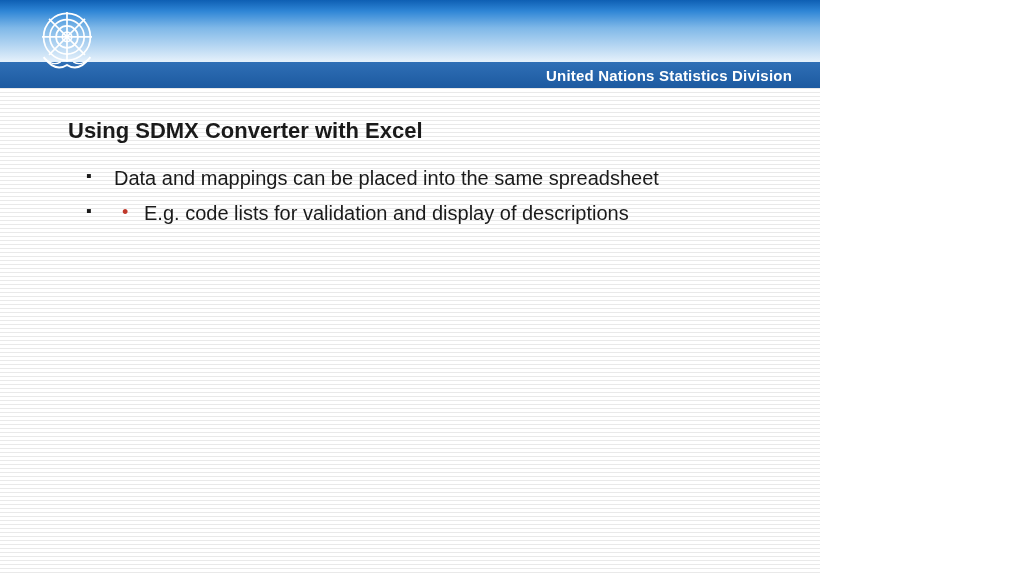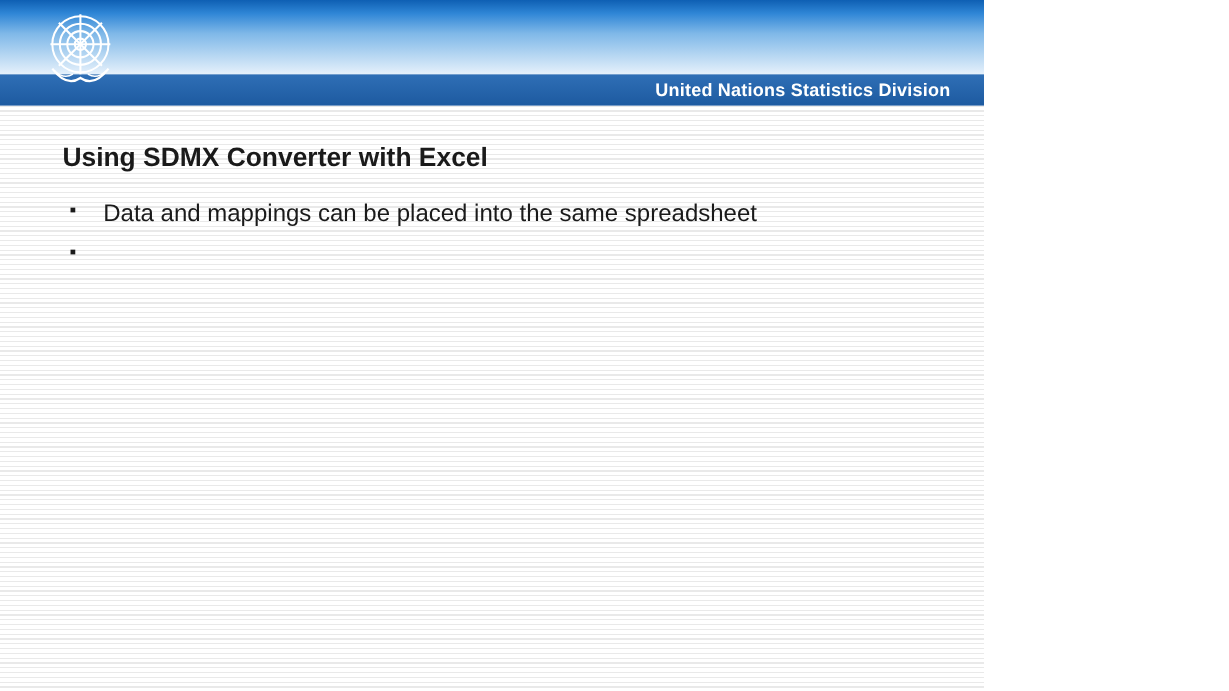--- a/index.html
+++ b/index.html
@@ -76,34 +76,34 @@
     left: 28px;
     top: 4px;
     width: 78px;
     height: 72px;
     z-index: 2;
   }
   .logo svg { display: block; }
 
   .content {
     position: absolute;
-    left: 52px;
+    left: 68px;
     top: 118px;
     right: 40px;
   }
   .title {
     font-size: 22px;
     font-weight: bold;
     color: #1a1a1a;
     margin-bottom: 20px;
     font-family: Verdana, Geneva, sans-serif;
   }
   ul.bullets {
     list-style: none;
-    margin: 0;
+    margin: 12px;
     padding: 0;
   }
   ul.bullets > li {
     position: relative;
     padding-left: 34px;
     font-size: 20px;
     line-height: 1.45;
     color: #1a1a1a;
     margin-bottom: 6px;
   }
@@ -167,16 +167,21 @@
     </div>
   </div>
 
   <div class="content">
     <div class="title">Using SDMX Converter with Excel</div>
     <ul class="bullets">
       <li>
         <span>Data and mappings can be placed into the same spreadsheet</span>
       </li>
       <li>
+        <ul class="sub">
+          <li>
+            <span>E.g. code lists for validation and display of descriptions</span>
+          </li>
+        </ul>
       </li>
     </ul>
   </div>
 </div>
 
 </body></html>

